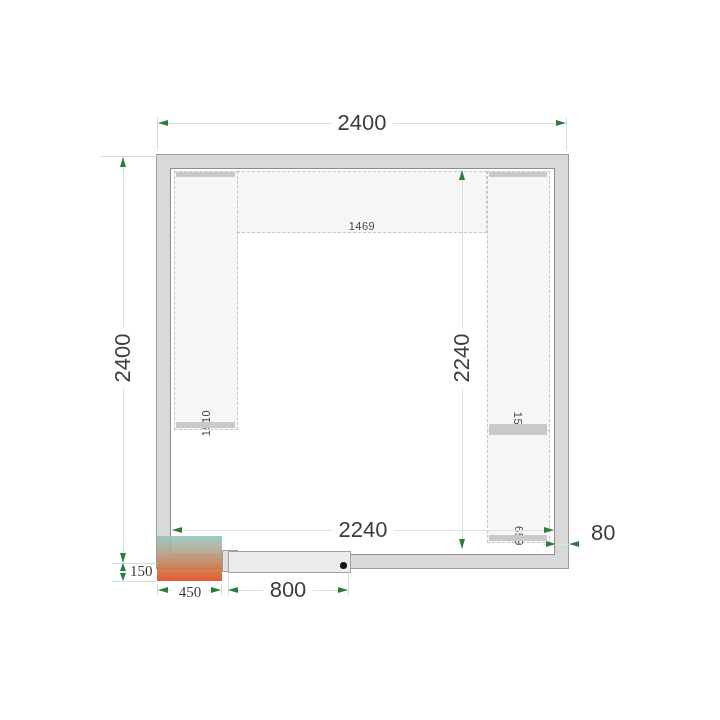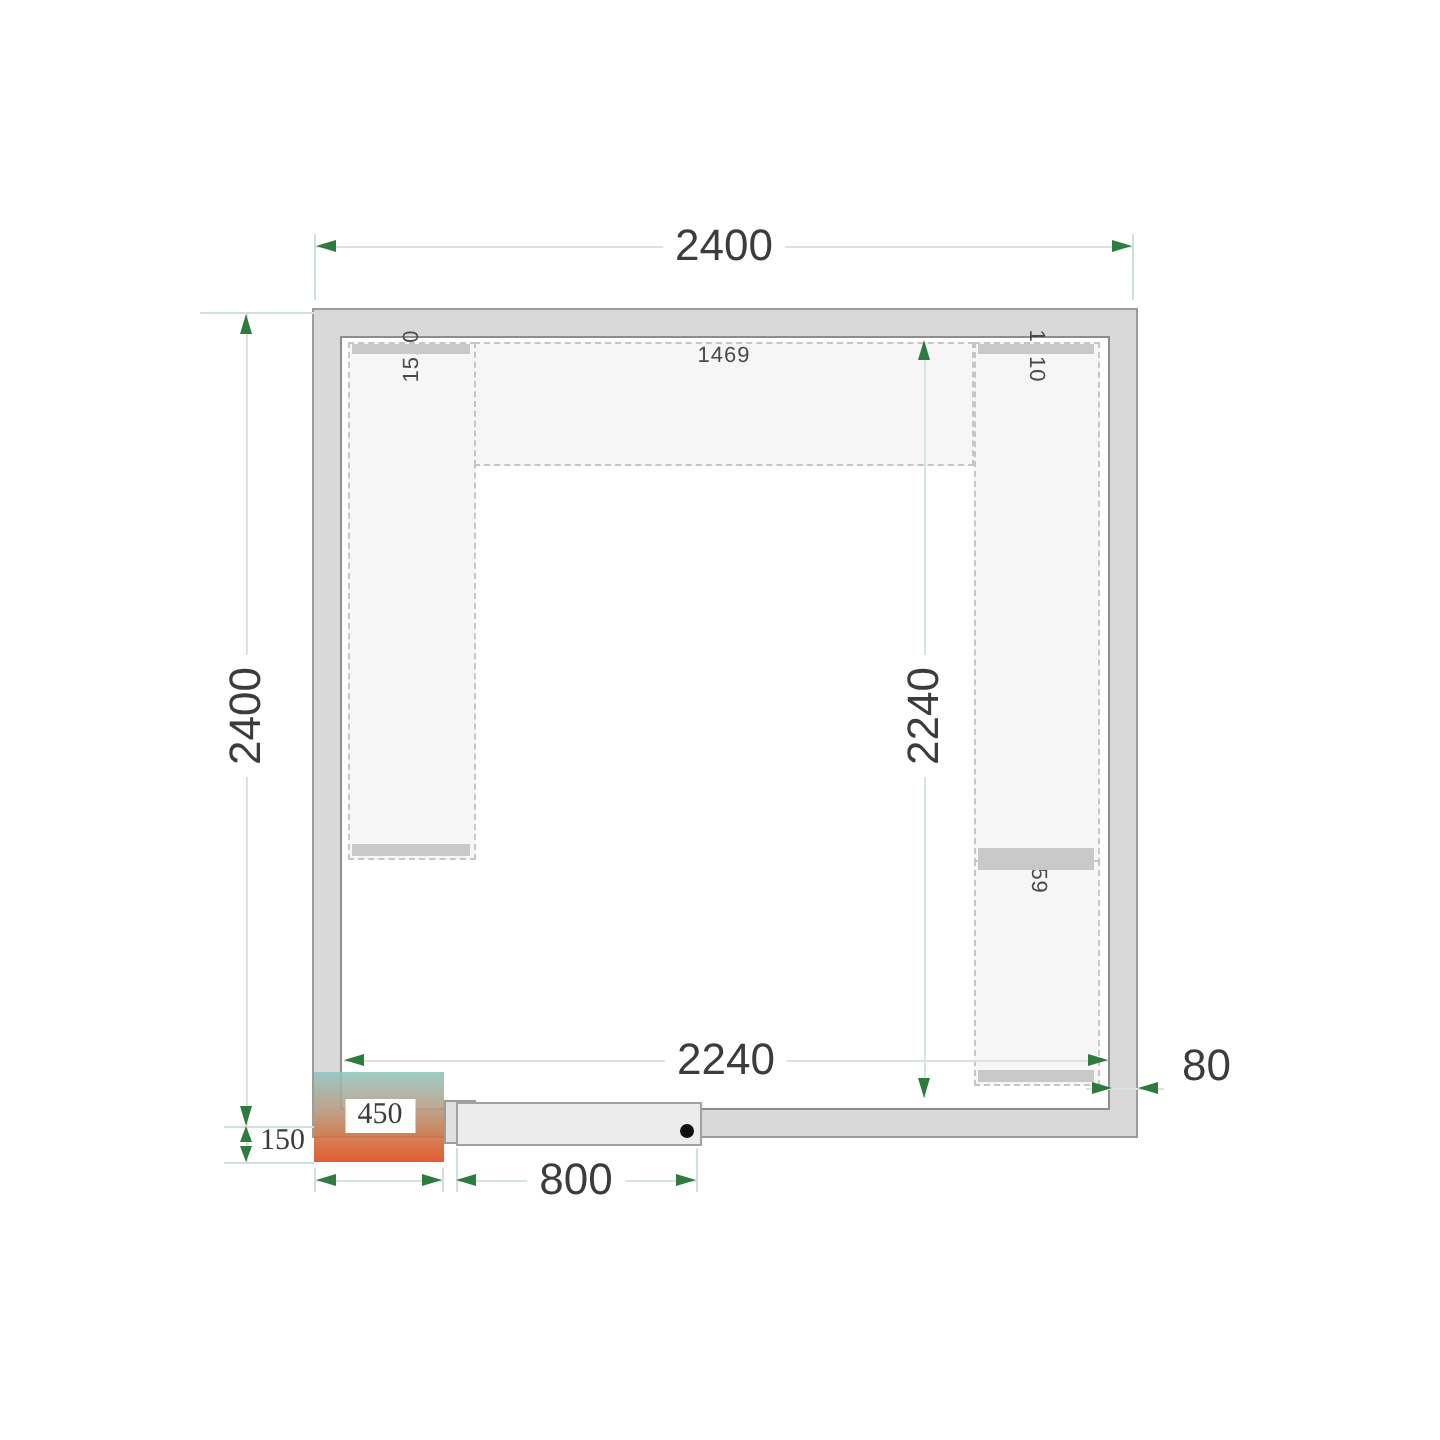--- a/index.html
+++ b/index.html
@@ -8,21 +8,21 @@
   #canvas{position:relative;width:720px;height:720px;background:#fff;}
 
   
   .wall-outer{position:absolute;left:156px;top:154px;width:411px;height:413px;
               background:#d9d9d9;border:1px solid #9c9c9c;}
   .interior{position:absolute;left:170px;top:168px;width:383px;height:385px;
             background:#ffffff;border:1px solid #8e8e8e;}
 
   
   .shelf{position:absolute;background:#f6f6f6;border:1px dashed #c6c6c6;
-         display:flex;align-items:flex-start;justify-content:center;z-index:2;}
+         display:flex;align-items:flex-end;justify-content:center;z-index:2;}
   .shelf-label{font-size:11px;color:#4a4a4a;letter-spacing:.5px;}
   .rot-ccw{transform:rotate(-90deg);}
   .rot-cw{transform:rotate(90deg);}
   .strip{position:absolute;background:#c9c9c9;z-index:3;}
 
   
   .door-post{position:absolute;left:222px;top:550px;width:14px;height:20px;
              background:#e0e0e0;border:1px solid #9c9c9c;z-index:4;}
   .door-leaf{position:absolute;left:228px;top:551px;width:121px;height:20px;
              background:#ececec;border:1px solid #a2a2a2;z-index:4;}
@@ -117,21 +117,21 @@
   <div class="dim" style="left:123px;top:563px;width:1px;height:18px;"></div>
   <div class="arr arr-u sm" style="left:120px;top:563px;"></div>
   <div class="arr arr-d sm" style="left:120px;top:573px;"></div>
   <span class="dimlabel fs-sm noflip" style="left:128px;top:571px;transform:translate(0,-50%);background:transparent;padding:0 2px;">150</span>
 
   <div class="ext" style="left:157px;top:584px;width:1px;height:12px;"></div>
   <div class="ext" style="left:221px;top:584px;width:1px;height:12px;"></div>
   <div class="dim" style="left:158px;top:590px;width:63px;height:1px;"></div>
   <div class="arr arr-l" style="left:158px;top:587px;"></div>
   <div class="arr arr-r" style="left:211px;top:587px;"></div>
-  <span class="dimlabel fs-sm" style="left:190px;top:558px;">450</span>
+  <span class="dimlabel fs-sm" style="left:190px;top:592px;">450</span>
 
   <div class="ext" style="left:228px;top:574px;width:1px;height:22px;"></div>
   <div class="ext" style="left:348px;top:574px;width:1px;height:22px;"></div>
   <div class="dim" style="left:228px;top:590px;width:120px;height:1px;"></div>
   <div class="arr arr-l" style="left:228px;top:587px;"></div>
   <div class="arr arr-r" style="left:338px;top:587px;"></div>
   <span class="dimlabel fs-big" style="left:288px;top:590px;">800</span>
 
 </div>
 

